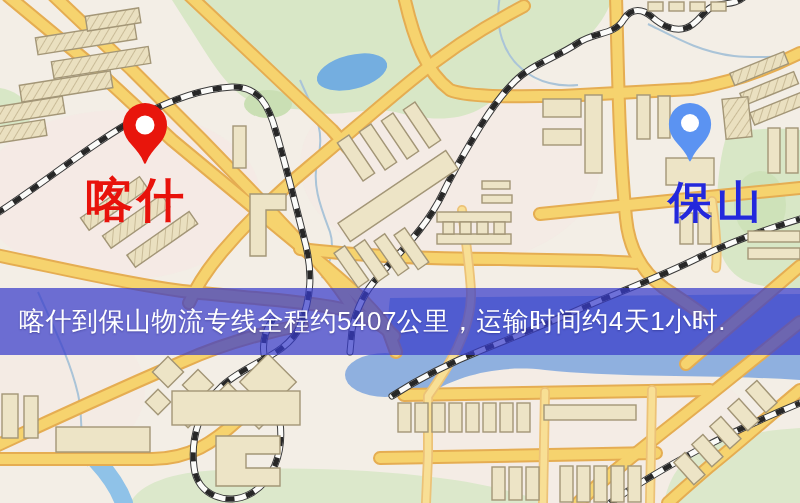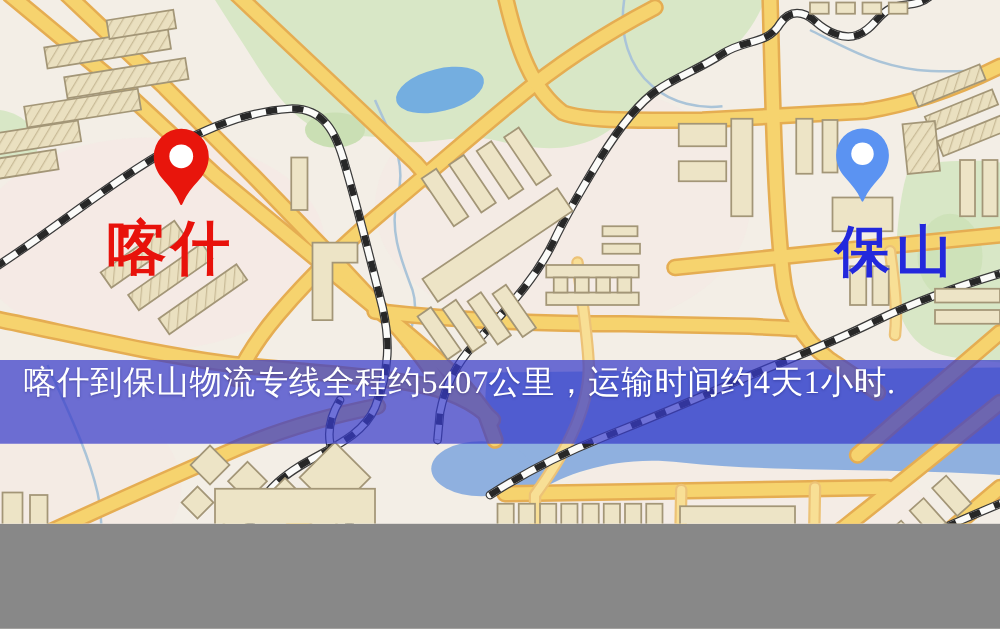--- a/index.html
+++ b/index.html
@@ -1,18 +1,18 @@
 <!DOCTYPE html>
 <html><head>
 <meta charset="utf-8">
 <style>
   html,body{margin:0;padding:0;background:#888;}
   .stage{
-    position:relative;width:800px;height:419px;overflow:hidden;
-    font-family:Liberation Serif, serif;
+    position:relative;width:800px;height:503px;overflow:hidden;
+    font-family:Liberation Sans, sans-serif;
     background:#f3eee6;
   }
   .stage svg{position:absolute;left:0;top:0;display:block;}
   
   .road-casing path{stroke:#e5ad52;stroke-width:14;fill:none;stroke-linecap:round;stroke-linejoin:round;}
   .road-fill   path{stroke:#f6d36e;stroke-width:10;fill:none;stroke-linecap:round;stroke-linejoin:round;}
   .road-casing-min path{stroke:#ecc277;stroke-width:10;fill:none;stroke-linecap:round;stroke-linejoin:round;}
   .road-fill-min   path{stroke:#f8df95;stroke-width:6.5;fill:none;stroke-linecap:round;stroke-linejoin:round;}
   
   .rw-edge path{stroke:#3a3a3a;stroke-width:7;fill:none;stroke-linecap:round;}
@@ -24,21 +24,21 @@
   .streams path{stroke:#aac4d8;stroke-width:2;fill:none;}
   
   .pin-label{position:absolute;font-weight:700;line-height:1;white-space:nowrap;
     text-shadow:0 0 2px rgba(255,255,255,.35);}
   .origin-label{left:86px;top:176px;font-size:47px;letter-spacing:4px;color:#e8120b;}
   .destination-label{left:636px;top:180px;font-size:44px;letter-spacing:5px;color:#2328dc;margin-left:32px;}
   
   .banner{
     position:absolute;left:0;top:288px;width:800px;height:67px;
     background:rgba(56,60,202,0.72);
-    display:flex;
+    display:flex;align-items:center;
     color:#fff;font-size:26px;letter-spacing:.5px;
     padding-left:19px;box-sizing:border-box;
     text-shadow:0 1px 2px rgba(20,20,90,.35);
   }
 </style>
 </head>
 <body>
 
 <div class="stage">
 

